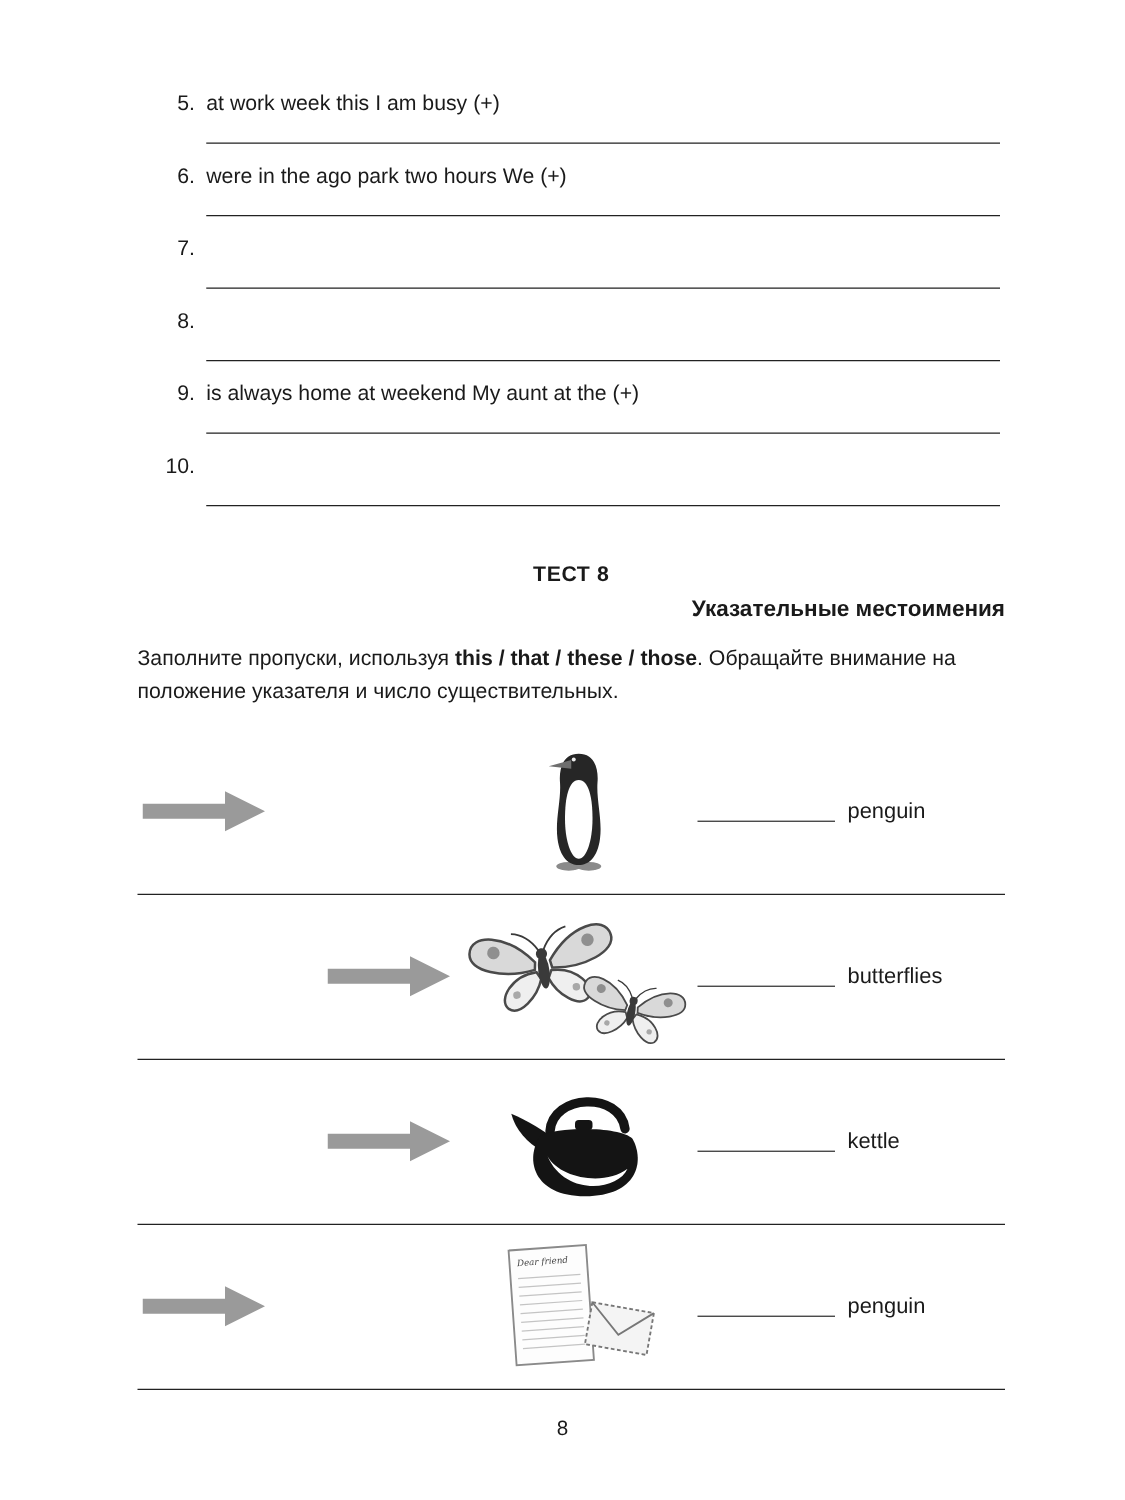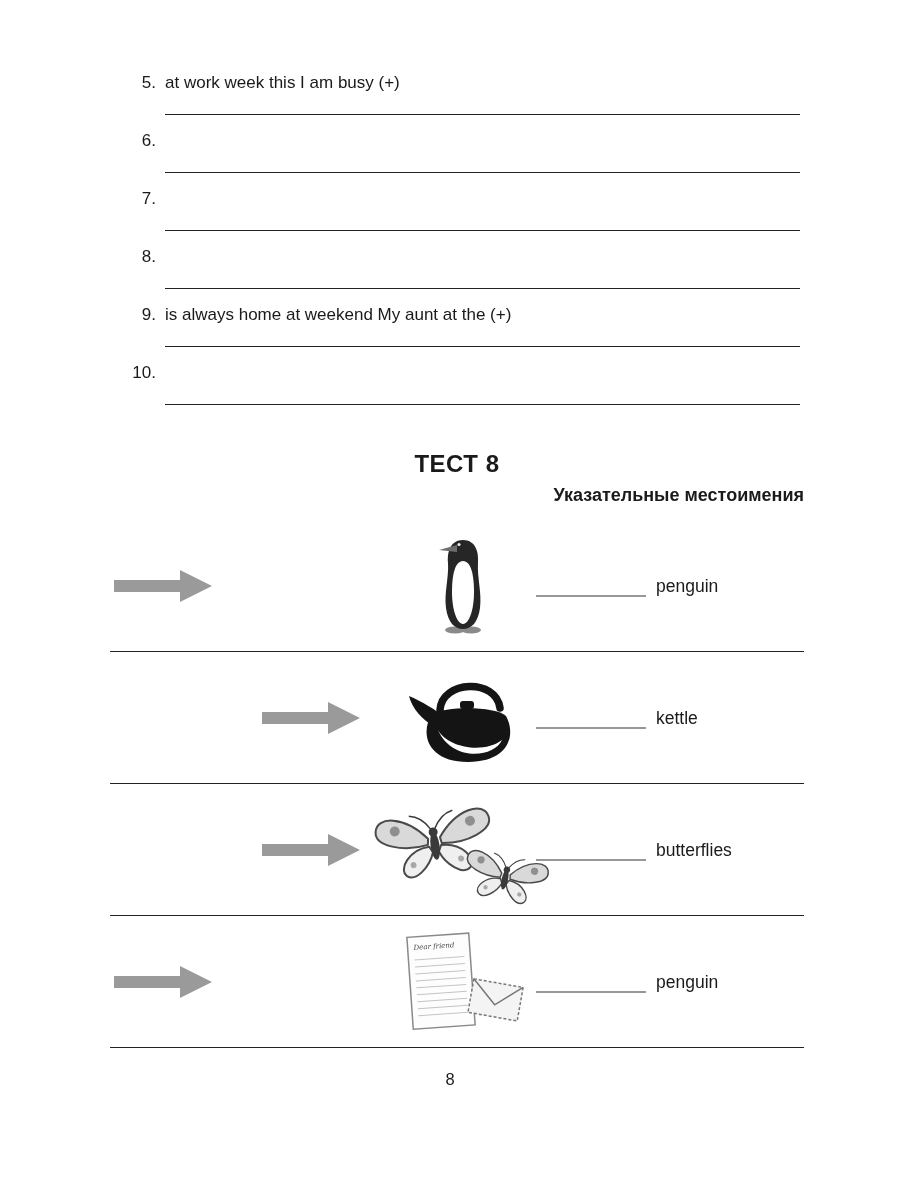--- a/index.html
+++ b/index.html
@@ -30,21 +30,21 @@
   .uline {
     position: absolute;
     left: 55px;
     right: 2px;
     top: 42px;
     border-top: 1.4px solid #222;
   }
 
   
   .test-section { margin-left: 110px; width: 694px; }
-  .test-title   { text-align: center; font-weight: bold; font-size: 24px; margin-top: 30px; letter-spacing: 0.5px; }
+  .test-title   { text-align: center; font-weight: bold; font-size: 17px; margin-top: 30px; letter-spacing: 0.5px; }
   .test-subtitle{ text-align: right; font-weight: bold; font-size: 18px; margin-top: 7px; }
   .instructions { margin-top: 16px; font-size: 17px; line-height: 1.55; }
 
   .pic-rows { margin-top: 14px; }
   .pic-row {
     position: relative;
     height: 132px;
     border-bottom: 1.4px solid #222;
   }
   .arrow {
@@ -60,25 +60,24 @@
     left: 252px;
     width: 200px;
     top: 50%;
     transform: translateY(-50%);
     display: flex;
     justify-content: center;
     line-height: 0;
   }
   .answer {
     position: absolute;
-    left: 426px;
+    left: 448px;
     top: 50%;
     transform: translateY(-50%);
     display: flex;
-    align-items: flex-end;
     font-size: 17.5px;
   }
   .blank {
     display: inline-block;
     width: 110px;
     height: 19px;
     border-bottom: 1.4px solid #333;
   }
   .word { margin-left: 10px; }
 
@@ -95,20 +94,21 @@
       <div class="ex-row">
         <span class="num">5.</span>
         <span class="txt">at work week this I am busy (+)</span>
       </div>
       <div class="uline"></div>
     </div>
 
     <div class="ex-item">
       <div class="ex-row">
         <span class="num">6.</span>
+        <span class="txt">were in the ago park two hours We (+)</span>
       </div>
       <div class="uline"></div>
     </div>
 
     <div class="ex-item">
       <div class="ex-row">
         <span class="num">7.</span>
       </div>
       <div class="uline"></div>
     </div>
@@ -135,20 +135,21 @@
       <div class="uline"></div>
     </div>
 
   </div>
 
   <div class="test-section">
 
     <div class="test-title">ТЕСТ 8</div>
     <div class="test-subtitle">Указательные местоимения</div>
 
+    <p class="instructions"><span>Заполните пропуски, используя </span><strong>this / that / these / those</strong><span>. Обращайте внимание на положение указателя и число существительных.</span></p>
 
     <div class="pic-rows">
 
       <div class="pic-row">
         <span class="arrow near">
           <svg width="100" height="36" viewBox="0 0 100 36">
             <g fill="#9a9a9a">
               <rect x="0" y="12" width="68" height="12"></rect>
               <polygon points="66,2 98,18 66,34"></polygon>
             </g>
@@ -160,44 +161,20 @@
             <ellipse cx="38" cy="93" rx="10" ry="3.5" fill="#8a8a8a"></ellipse>
             <path d="M30 3 C18 3 14 14 15 26 C16 40 11 56 13 71 C15 86 22 92 30 92 C38 92 45 86 47 71 C49 56 44 40 45 26 C46 14 42 3 30 3 Z" fill="#262626"></path>
             <path d="M30 24 C22 24 19 38 19 55 C19 73 24 87 30 87 C36 87 41 73 41 55 C41 38 38 24 30 24 Z" fill="#ffffff"></path>
             <path d="M24 8 L6 13 L24 15 Z" fill="#6e6e6e"></path>
             <circle cx="26" cy="7.5" r="1.6" fill="#eeeeee"></circle>
           </svg>
         </span>
         <span class="answer">
           <span class="blank"></span>
           <span class="word">penguin</span>
-        </span>
-      </div>
-
-      <div class="pic-row">
-        <span class="arrow far">
-          <svg width="100" height="36" viewBox="0 0 100 36">
-            <g fill="#9a9a9a">
-              <rect x="0" y="12" width="68" height="12"></rect>
-              <polygon points="66,2 98,18 66,34"></polygon>
-            </g>
-          </svg>
-        </span>
-        <span class="pic">
-          <svg width="116" height="96" viewBox="0 0 116 96">
-            <path d="M36 40 C38 10 92 8 96 38" stroke="#141414" stroke-width="7.5" fill="none" stroke-linecap="round"></path>
-            <rect x="56" y="31" width="14" height="8" rx="3" fill="#141414"></rect>
-            <path d="M30 56 C18 50 8 38 5 26 C17 31 32 40 42 48 Z" fill="#141414"></path>
-            <path d="M28 44 C42 36 92 36 102 46 C112 64 106 92 64 92 C22 92 16 62 28 44 Z" fill="#141414"></path>
-            <path d="M34 60 C44 78 80 84 98 70 C90 88 48 92 34 60 Z" fill="#ffffff"></path>
-          </svg>
-        </span>
-        <span class="answer">
-          <span class="blank"></span>
-          <span class="word">kettle</span>
         </span>
       </div>
 
       <div class="pic-row">
         <span class="arrow far">
           <svg width="100" height="36" viewBox="0 0 100 36">
             <g fill="#9a9a9a">
               <rect x="0" y="12" width="68" height="12"></rect>
               <polygon points="66,2 98,18 66,34"></polygon>
             </g>
@@ -225,20 +202,44 @@
             <use href="#bf" transform="translate(134,80) rotate(12) scale(0.72)"></use>
           </svg>
         </span>
         <span class="answer">
           <span class="blank"></span>
           <span class="word">butterflies</span>
         </span>
       </div>
 
       <div class="pic-row">
+        <span class="arrow far">
+          <svg width="100" height="36" viewBox="0 0 100 36">
+            <g fill="#9a9a9a">
+              <rect x="0" y="12" width="68" height="12"></rect>
+              <polygon points="66,2 98,18 66,34"></polygon>
+            </g>
+          </svg>
+        </span>
+        <span class="pic">
+          <svg width="116" height="96" viewBox="0 0 116 96">
+            <path d="M36 40 C38 10 92 8 96 38" stroke="#141414" stroke-width="7.5" fill="none" stroke-linecap="round"></path>
+            <rect x="56" y="31" width="14" height="8" rx="3" fill="#141414"></rect>
+            <path d="M30 56 C18 50 8 38 5 26 C17 31 32 40 42 48 Z" fill="#141414"></path>
+            <path d="M28 44 C42 36 92 36 102 46 C112 64 106 92 64 92 C22 92 16 62 28 44 Z" fill="#141414"></path>
+            <path d="M34 60 C44 78 80 84 98 70 C90 88 48 92 34 60 Z" fill="#ffffff"></path>
+          </svg>
+        </span>
+        <span class="answer">
+          <span class="blank"></span>
+          <span class="word">kettle</span>
+        </span>
+      </div>
+
+      <div class="pic-row">
         <span class="arrow near">
           <svg width="100" height="36" viewBox="0 0 100 36">
             <g fill="#9a9a9a">
               <rect x="0" y="12" width="68" height="12"></rect>
               <polygon points="66,2 98,18 66,34"></polygon>
             </g>
           </svg>
         </span>
         <span class="pic">
           <svg width="128" height="102" viewBox="0 0 128 102">

